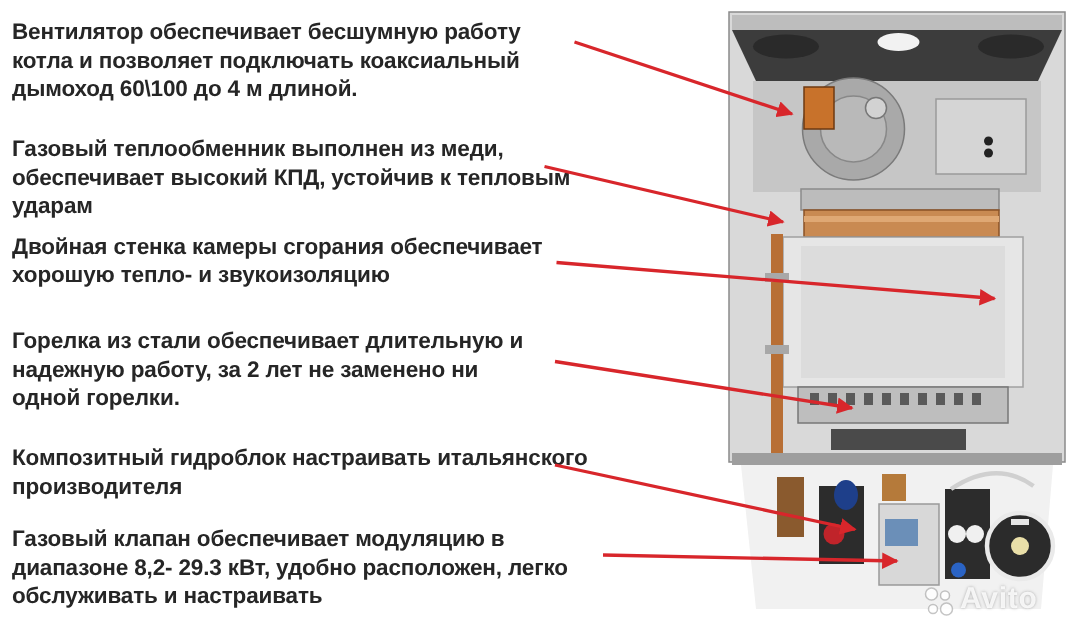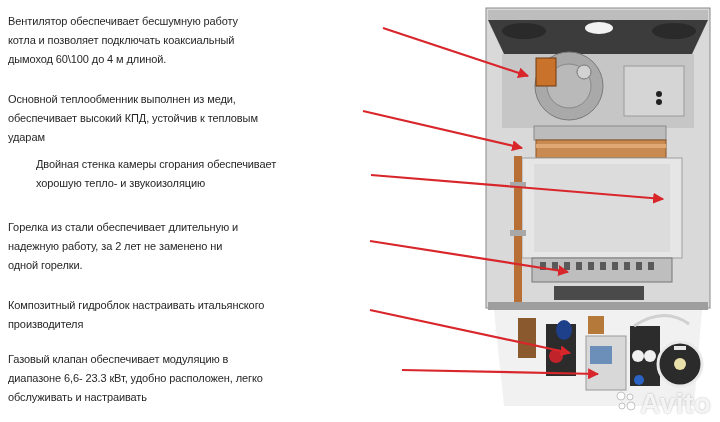--- a/index.html
+++ b/index.html
@@ -1,48 +1,48 @@
 <!DOCTYPE html>
 <html><head>
   <meta charset="utf-8">
   <style>
     * { box-sizing: border-box; margin: 0; padding: 0; }
     html, body { width: 720px; height: 422px; background: #ffffff; overflow: hidden; }
     body { position: relative; font-family: "Liberation Sans", sans-serif; color: #2a2a2a; }
     .caption {
-      position: absolute; left: 8px; font-size: 11px; line-height: 19px;
-      color: #262626; white-space: pre-line; letter-spacing: -0.1px;
+      position: absolute; left: 8px; font-size: 15px; line-height: 19px;
+      color: #262626; white-space: pre-line; letter-spacing: -0.1px; font-weight: bold;
     }
     #arrows { position: absolute; left: 0; top: 0; width: 720px; height: 422px; pointer-events: none; z-index: 5; }
     .boiler { position: absolute; left: 484px; top: 6px; width: 228px; height: 410px; }
     .watermark {
-      position: absolute; left: 612px; top: 388px; font-size: 28px; font-weight: bold;
+      position: absolute; left: 612px; top: 388px; font-size: 20px; font-weight: bold;
       color: rgba(255,255,255,0.85); text-shadow: 0 0 2px rgba(120,120,120,0.6);
       z-index: 6; letter-spacing: 0.5px;
     }
     .wm-dots { position: absolute; left: 615px; top: 390px; z-index: 6; }
   </style>
 </head>
 <body>
 
 <div class="caption" style="top:12px;">Вентилятор  обеспечивает бесшумную работу
 котла и позволяет подключать коаксиальный
 дымоход 60\100 до 4 м длиной.</div>
-<div class="caption" style="top:90px;">Основной теплообменник  выполнен из меди,
+<div class="caption" style="top:90px;">Газовый теплообменник  выполнен из меди,
 обеспечивает высокий КПД, устойчив к  тепловым
 ударам</div>
-<div class="caption" style="top:155px;margin-left:28px;">Двойная стенка камеры сгорания обеспечивает
+<div class="caption" style="top:155px;">Двойная стенка камеры сгорания обеспечивает
 хорошую тепло- и звукоизоляцию</div>
 <div class="caption" style="top:218px;">Горелка из стали обеспечивает длительную и
 надежную работу, за 2 лет не заменено ни
 одной горелки.</div>
 <div class="caption" style="top:296px;">Композитный гидроблок настраивать итальянского
 производителя</div>
 <div class="caption" style="top:350px;">Газовый клапан обеспечивает  модуляцию в
-диапазоне  6,6- 23.3 кВт,  удобно расположен, легко
+диапазоне  8,2- 29.3 кВт,  удобно расположен, легко
 обслуживать и  настраивать</div>
 
 <svg class="boiler" viewBox="0 0 228 410" xmlns="http://www.w3.org/2000/svg">
 
   <rect x="2" y="2" width="224" height="300" fill="#d9d9d9" stroke="#8a8a8a" stroke-width="1"></rect>
 
   <rect x="4" y="4" width="220" height="10" fill="#bdbdbd"></rect>
   <polygon points="4,14 224,14 208,48 20,48" fill="#3c3c3c"></polygon>
   <ellipse cx="40" cy="25" rx="22" ry="8" fill="#2a2a2a"></ellipse>
   <ellipse cx="190" cy="25" rx="22" ry="8" fill="#2a2a2a"></ellipse>

